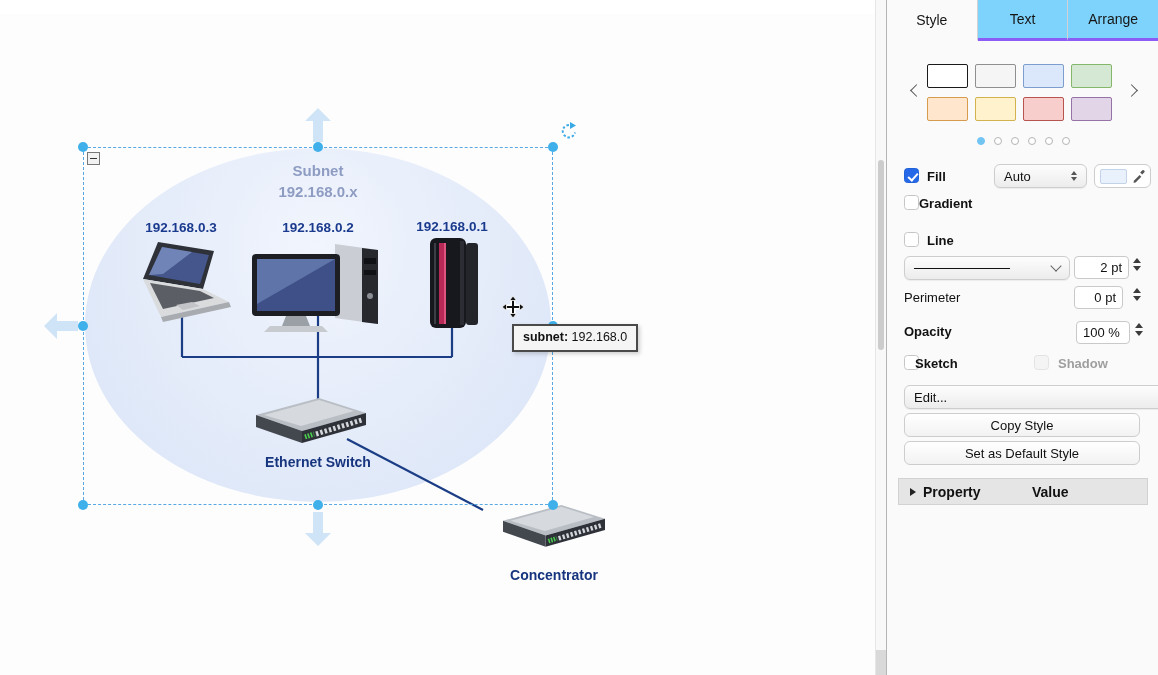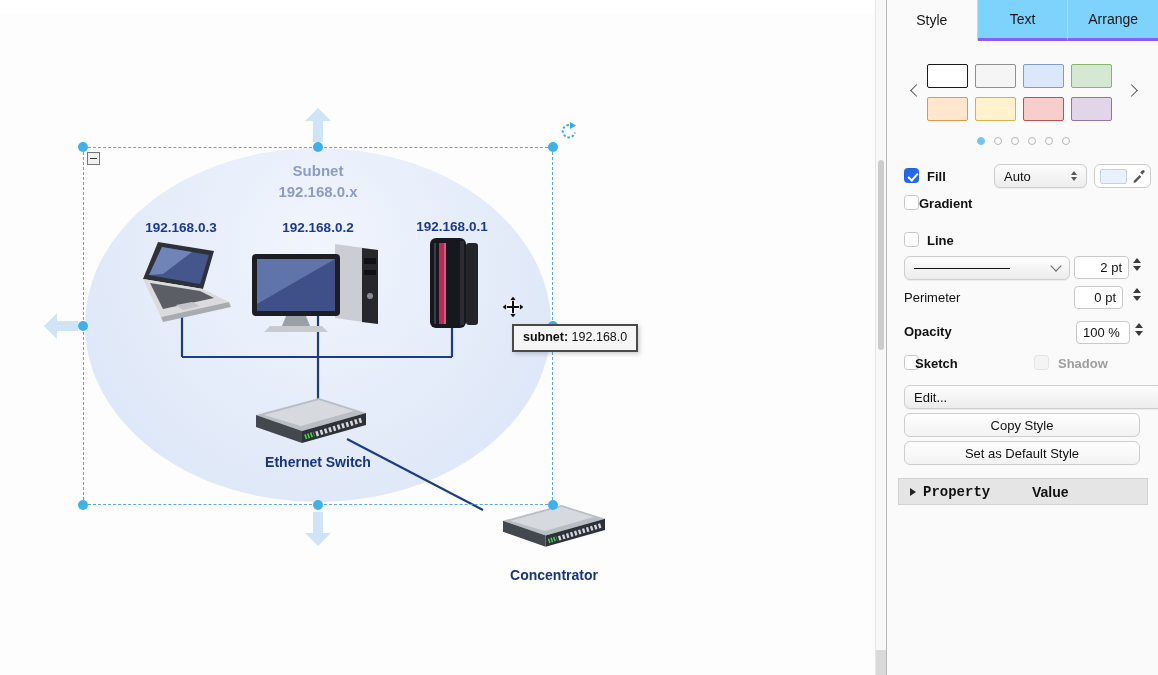--- a/index.html
+++ b/index.html
@@ -89,21 +89,21 @@
   .colorwell .chip { width:28px; height:15px; border:1px solid #c3d3e8; border-radius:2px; }
 
   .pbtn { position:absolute; left:17px; width:236px; height:24px; background:linear-gradient(#ffffff,#f2f2f2);
     border:1px solid #cdcdcd; border-radius:6px; font-size:13px; color:#111;
     display:flex; align-items:center; justify-content:center; }
 
   .prophead { position:absolute; left:11px; top:478px; width:250px; height:27px; background:#e5e5e5;
     border:1px solid #d2d2d2; display:flex; align-items:center; font-size:14px; font-weight:bold; color:#111; }
   .prophead .tri-r { width:0; height:0; border-top:4.5px solid transparent; border-bottom:4.5px solid transparent;
     border-left:6px solid #222; margin-left:11px; }
-  .prophead .p-prop { margin-left:7px;font-family:Liberation Mono, monospace; }
+  .prophead .p-prop { margin-left:7px; }
   .prophead .p-val { position:absolute; left:133px; }
 </style>
 </head>
 <body>
 
 <div class="app">
 
   <div class="canvas">
 
     <div class="subnet-ellipse"></div>

